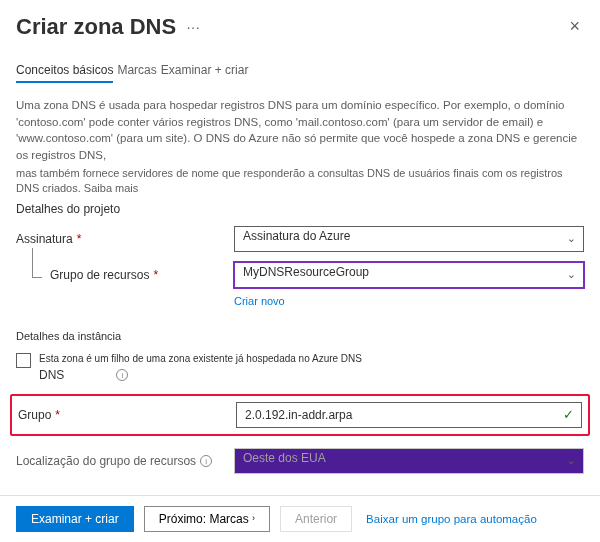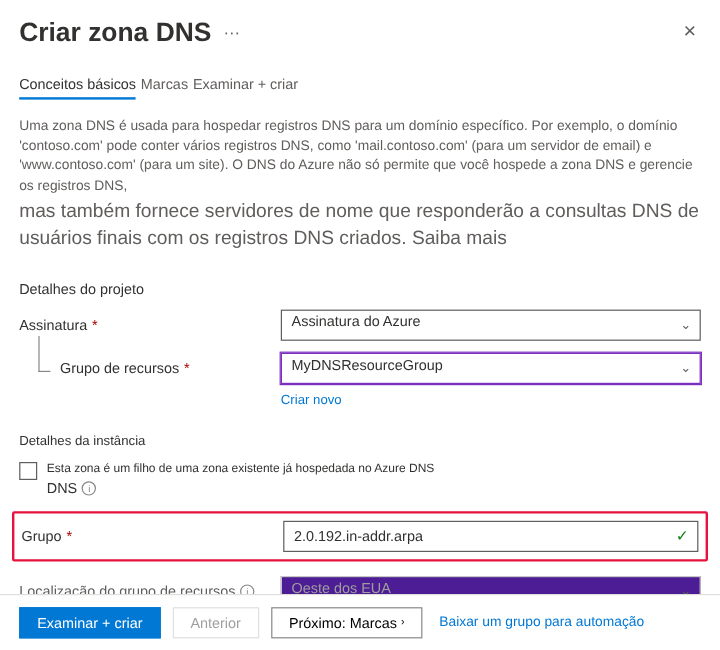--- a/index.html
+++ b/index.html
@@ -54,29 +54,29 @@
   .content {
     padding: 14px 16px 0 16px;
   }
   .desc {
     font-size: 11.5px;
     color: #605e5c;
     line-height: 1.45;
     margin-bottom: 2px;
   }
   .desc-small {
-    font-size: 16px;
+    font-size: 11px;
     color: #605e5c;
     line-height: 1.4;
   }
   .learn-more { color:#605e5c; }
   .section-title {
     font-size: 12px;
     color: #323130;
-    margin-top: 24px;
+    margin-top: 6px;
     margin-bottom: 10px;
   }
   .section-title2 {
     font-size: 11px;
     color: #323130;
     margin-top: 22px;
     margin-bottom: 10px;
   }
   .row {
     display: flex;
@@ -148,21 +148,21 @@
     margin-bottom: 12px;
   }
   .cb {
     width: 15px; height: 15px;
     border: 1px solid #605e5c;
     margin-right: 8px;
     margin-top: 1px;
     cursor: pointer;
   }
   .cb-label { font-size: 10px; color: #323130; line-height: 1.4; }
-  .cb-sub { display: flex; align-items: center; margin-top: 1px; }
+  .cb-sub { display: flex; align-items: center; margin-top: 1px; gap: 48px; }
   .info-icon {
     width: 12px; height: 12px;
     border: 1px solid #888;
     border-radius: 50%;
     display: inline-flex;
     align-items: center; justify-content: center;
     font-size: 8px; color: #888;
     margin-left: 4px;
   }
   .highlight-box {
@@ -304,18 +304,18 @@
       <div class="select-wrap">
         <div class="select disabled">Oeste dos EUA</div>
         <span class="select-caret">⌄</span>
       </div>
     </div>
   </div>
 </div>
 
 <div class="footer">
   <button class="btn primary">Examinar + criar</button>
-  <button class="btn disabled">Anterior</button>
   <button class="btn">
     <span>Próximo: Marcas</span>&nbsp;<span class="tab-caret">›</span>
   </button>
+  <button class="btn disabled">Anterior</button>
   <span class="link footer-link">Baixar um grupo para automação</span>
 </div>
 
 </body></html>

